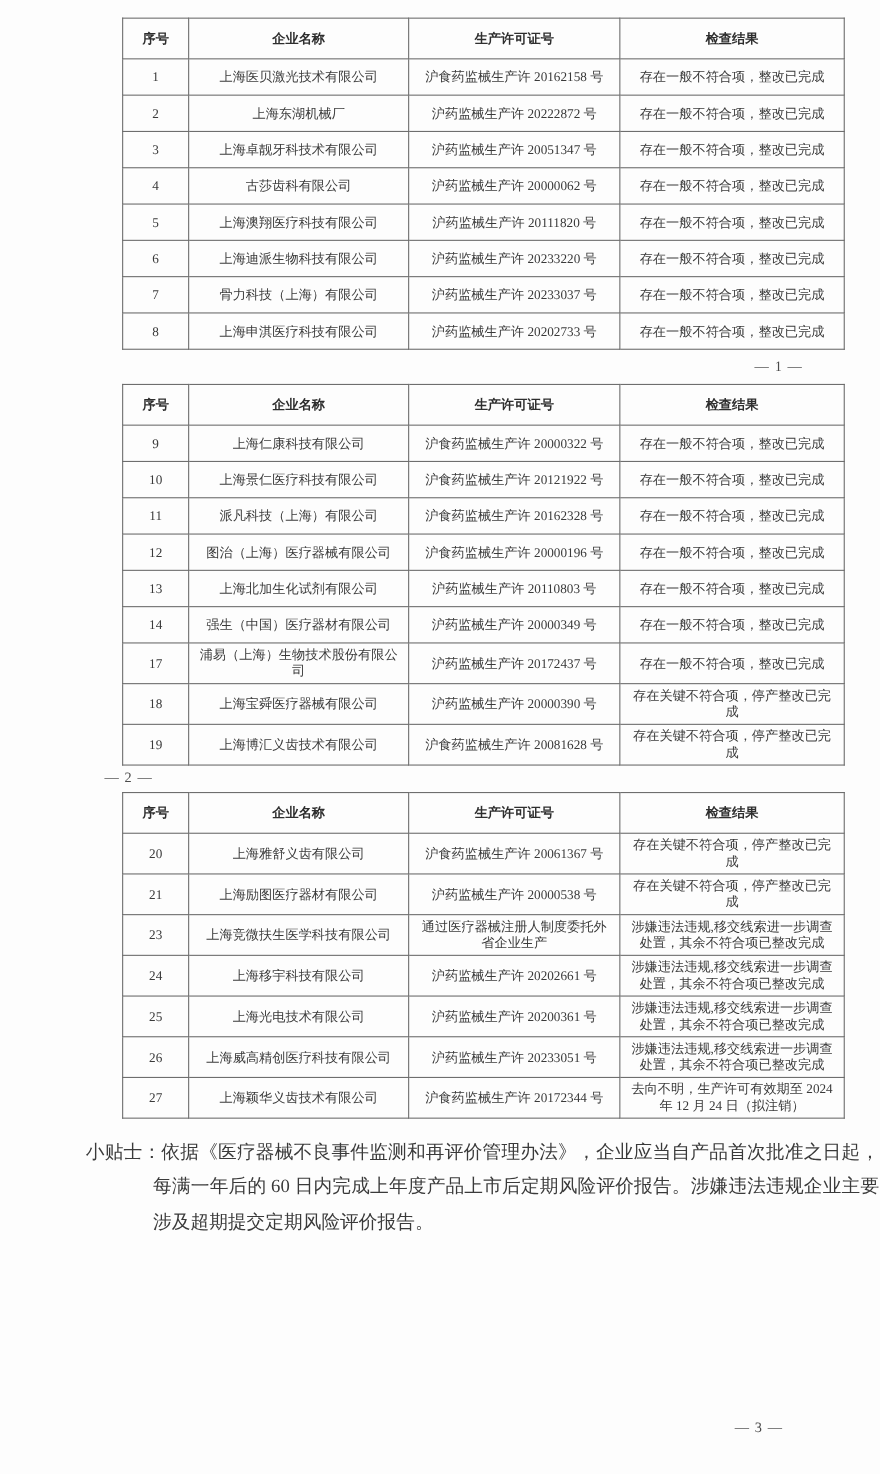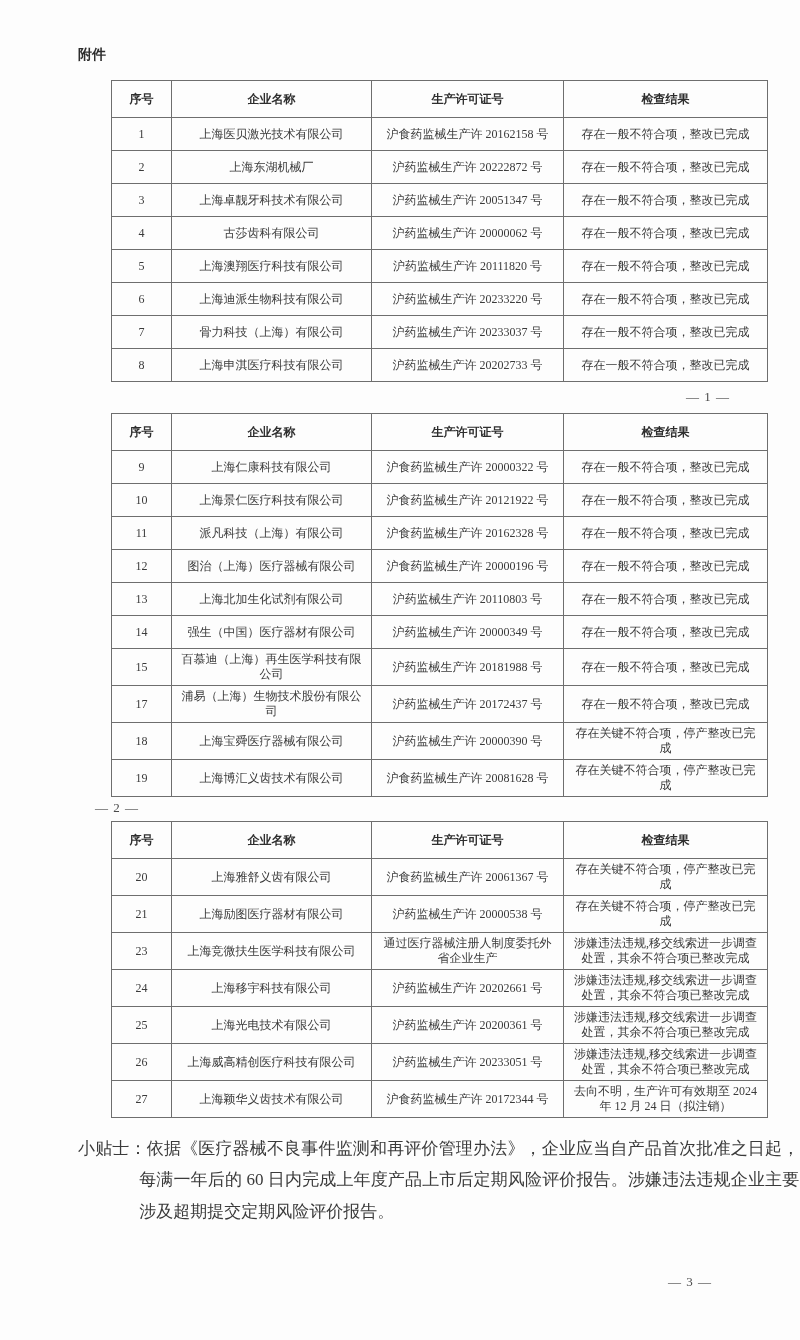--- a/index.html
+++ b/index.html
@@ -90,21 +90,20 @@
     padding-left: 3.6em;
     text-indent: -3.6em;
     text-align: justify;
   }
 </style>
 </head>
 <body>
 
 <div class="page">
 
-  <div class="attachment">附件</div>
 
 
   <table class="inspection tbl-1">
     <colgroup>
         <col style="width:60px">
         <col style="width:200px">
         <col style="width:192px">
         <col style="width:204px">
       </colgroup>
     <thead>
@@ -215,26 +214,20 @@
           <td>沪药监械生产许 20110803 号</td>
           <td>存在一般不符合项，整改已完成</td>
         </tr>
         <tr>
           <td>14</td>
           <td>强生（中国）医疗器材有限公司</td>
           <td>沪药监械生产许 20000349 号</td>
           <td>存在一般不符合项，整改已完成</td>
         </tr>
         <tr>
-          <td>15</td>
-          <td>百慕迪（上海）再生医学科技有限公司</td>
-          <td>沪药监械生产许 20181988 号</td>
-          <td>存在一般不符合项，整改已完成</td>
-        </tr>
-        <tr>
           <td>17</td>
           <td>浦易（上海）生物技术股份有限公司</td>
           <td>沪药监械生产许 20172437 号</td>
           <td>存在一般不符合项，整改已完成</td>
         </tr>
         <tr>
           <td>18</td>
           <td>上海宝舜医疗器械有限公司</td>
           <td>沪药监械生产许 20000390 号</td>
           <td>存在关键不符合项，停产整改已完成</td>

